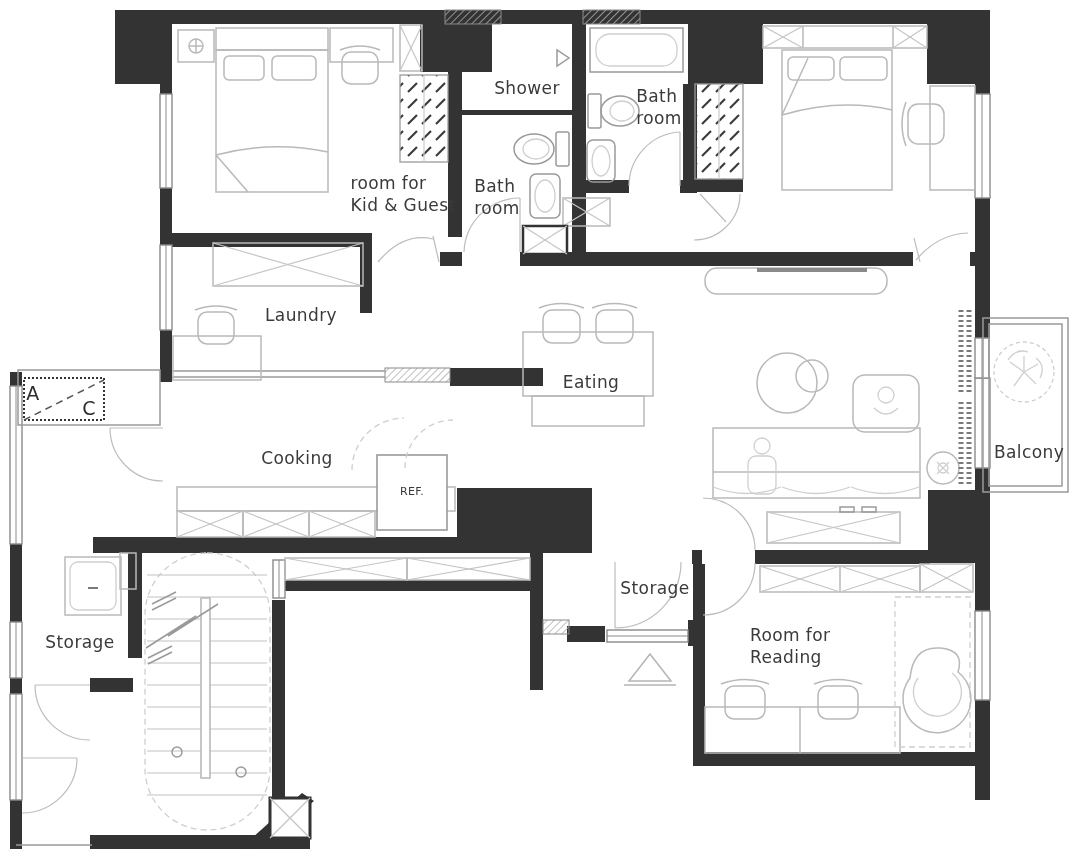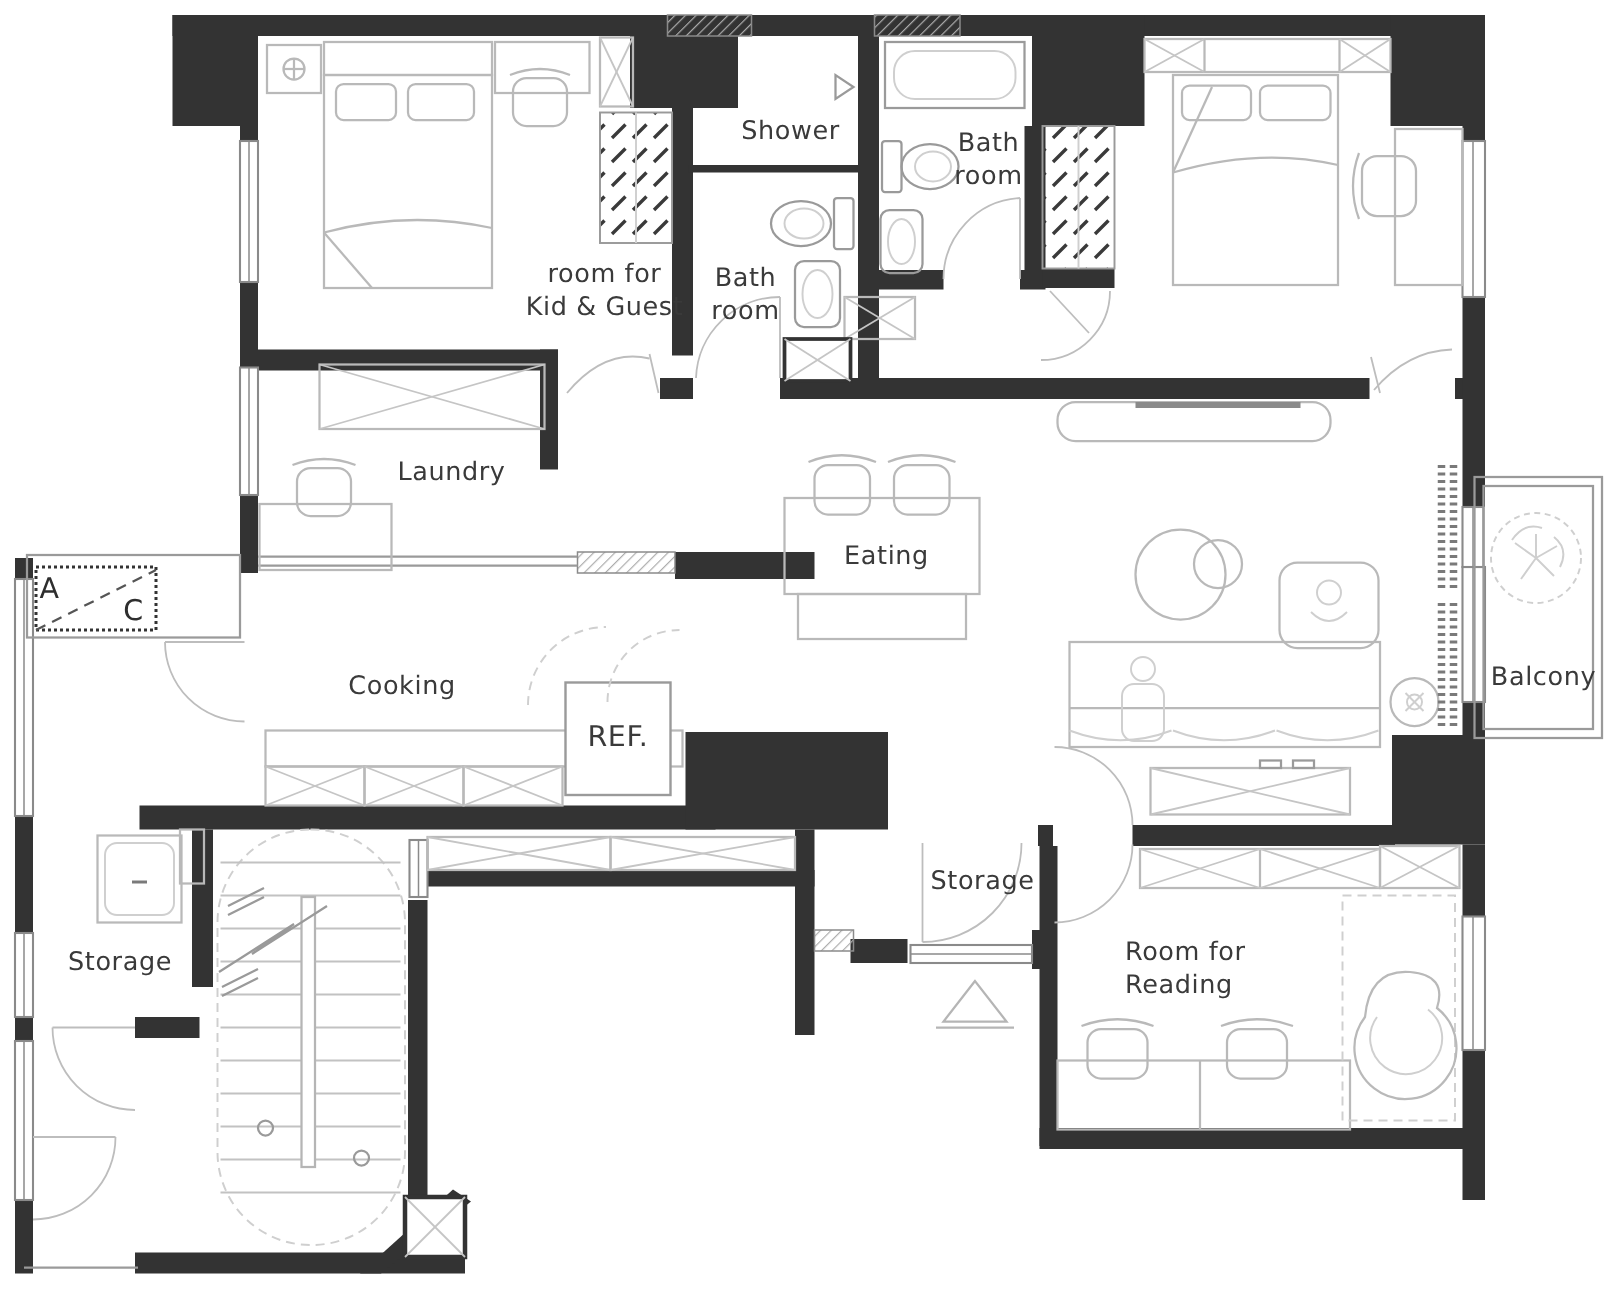--- a/index.html
+++ b/index.html
@@ -10,24 +10,24 @@
   .f{stroke:#b9b9b9;fill:none;stroke-width:1.5;}
   .fl{stroke:#cfcfcf;fill:none;stroke-width:1.3;}
   .fd{stroke:#9a9a9a;fill:none;stroke-width:1.5;}
   .xln{stroke:#c5c5c5;stroke-width:1.2;}
   .door{stroke:#bdbdbd;fill:none;stroke-width:1.2;}
   .winr{fill:#ffffff;stroke:#8a8a8a;stroke-width:1.4;}
   .winl{stroke:#8a8a8a;stroke-width:1;}
   .hatchrect{fill:url(#hatch);stroke:#8a8a8a;stroke-width:1;}
   .tickrect{fill:url(#ticks);stroke:#9a9a9a;stroke-width:1.3;}
   .dashed{stroke-dasharray:6 4;}
-  .lbl{position:absolute;font-size:17px;color:#3a3a3a;white-space:pre-line;text-align:center;
+  .lbl{position:absolute;font-size:17px;color:#3a3a3a;white-space:pre-line;text-align:left;
        transform:translate(-50%,-50%);letter-spacing:.4px;line-height:1.3;}
   .lbl-left{transform:none;text-align:left;}
-  .lbl-small{font-size:19px;}
+  .lbl-small{font-size:11px;}
   .lbl-marker{font-size:19px;color:#2e2e2e;}
 </style>
 </head>
 <body>
 
 <div id="stage">
 <svg id="plan-svg" width="1080" height="860" viewBox="0 0 1080 860">
   <defs>
     <pattern id="hatch" width="5" height="5" patternUnits="userSpaceOnUse" patternTransform="rotate(45)">
       <line x1="0" y1="0" x2="0" y2="5" stroke="#adadad" stroke-width="1.6"></line>
@@ -477,23 +477,23 @@
 </svg>
 
 <div class="lbl" style="left:403px;top:194px">room for
 Kid &amp; Guest</div>
 <div class="lbl" style="left:527px;top:88px">Shower</div>
 <div class="lbl" style="left:497px;top:197px">Bath
 room</div>
 <div class="lbl" style="left:659px;top:107px">Bath
 room</div>
 <div class="lbl" style="left:301px;top:315px">Laundry</div>
-<div class="lbl" style="left:591px;top:371px">Eating</div>
+<div class="lbl" style="left:591px;top:382px">Eating</div>
 <div class="lbl" style="left:1029px;top:452px">Balcony</div>
-<div class="lbl" style="left:268px;top:458px">Cooking</div>
+<div class="lbl" style="left:297px;top:458px">Cooking</div>
 <div class="lbl" style="left:80px;top:642px">Storage</div>
 <div class="lbl" style="left:655px;top:588px">Storage</div>
 <div class="lbl lbl-left" style="left:750px;top:624px">Room for
 Reading</div>
 <div class="lbl lbl-small" style="left:412px;top:492px">REF.</div>
 <div class="lbl lbl-marker" style="left:33px;top:393px">A</div>
 <div class="lbl lbl-marker" style="left:89px;top:408px">C</div>
 </div>
 
 </body></html>

